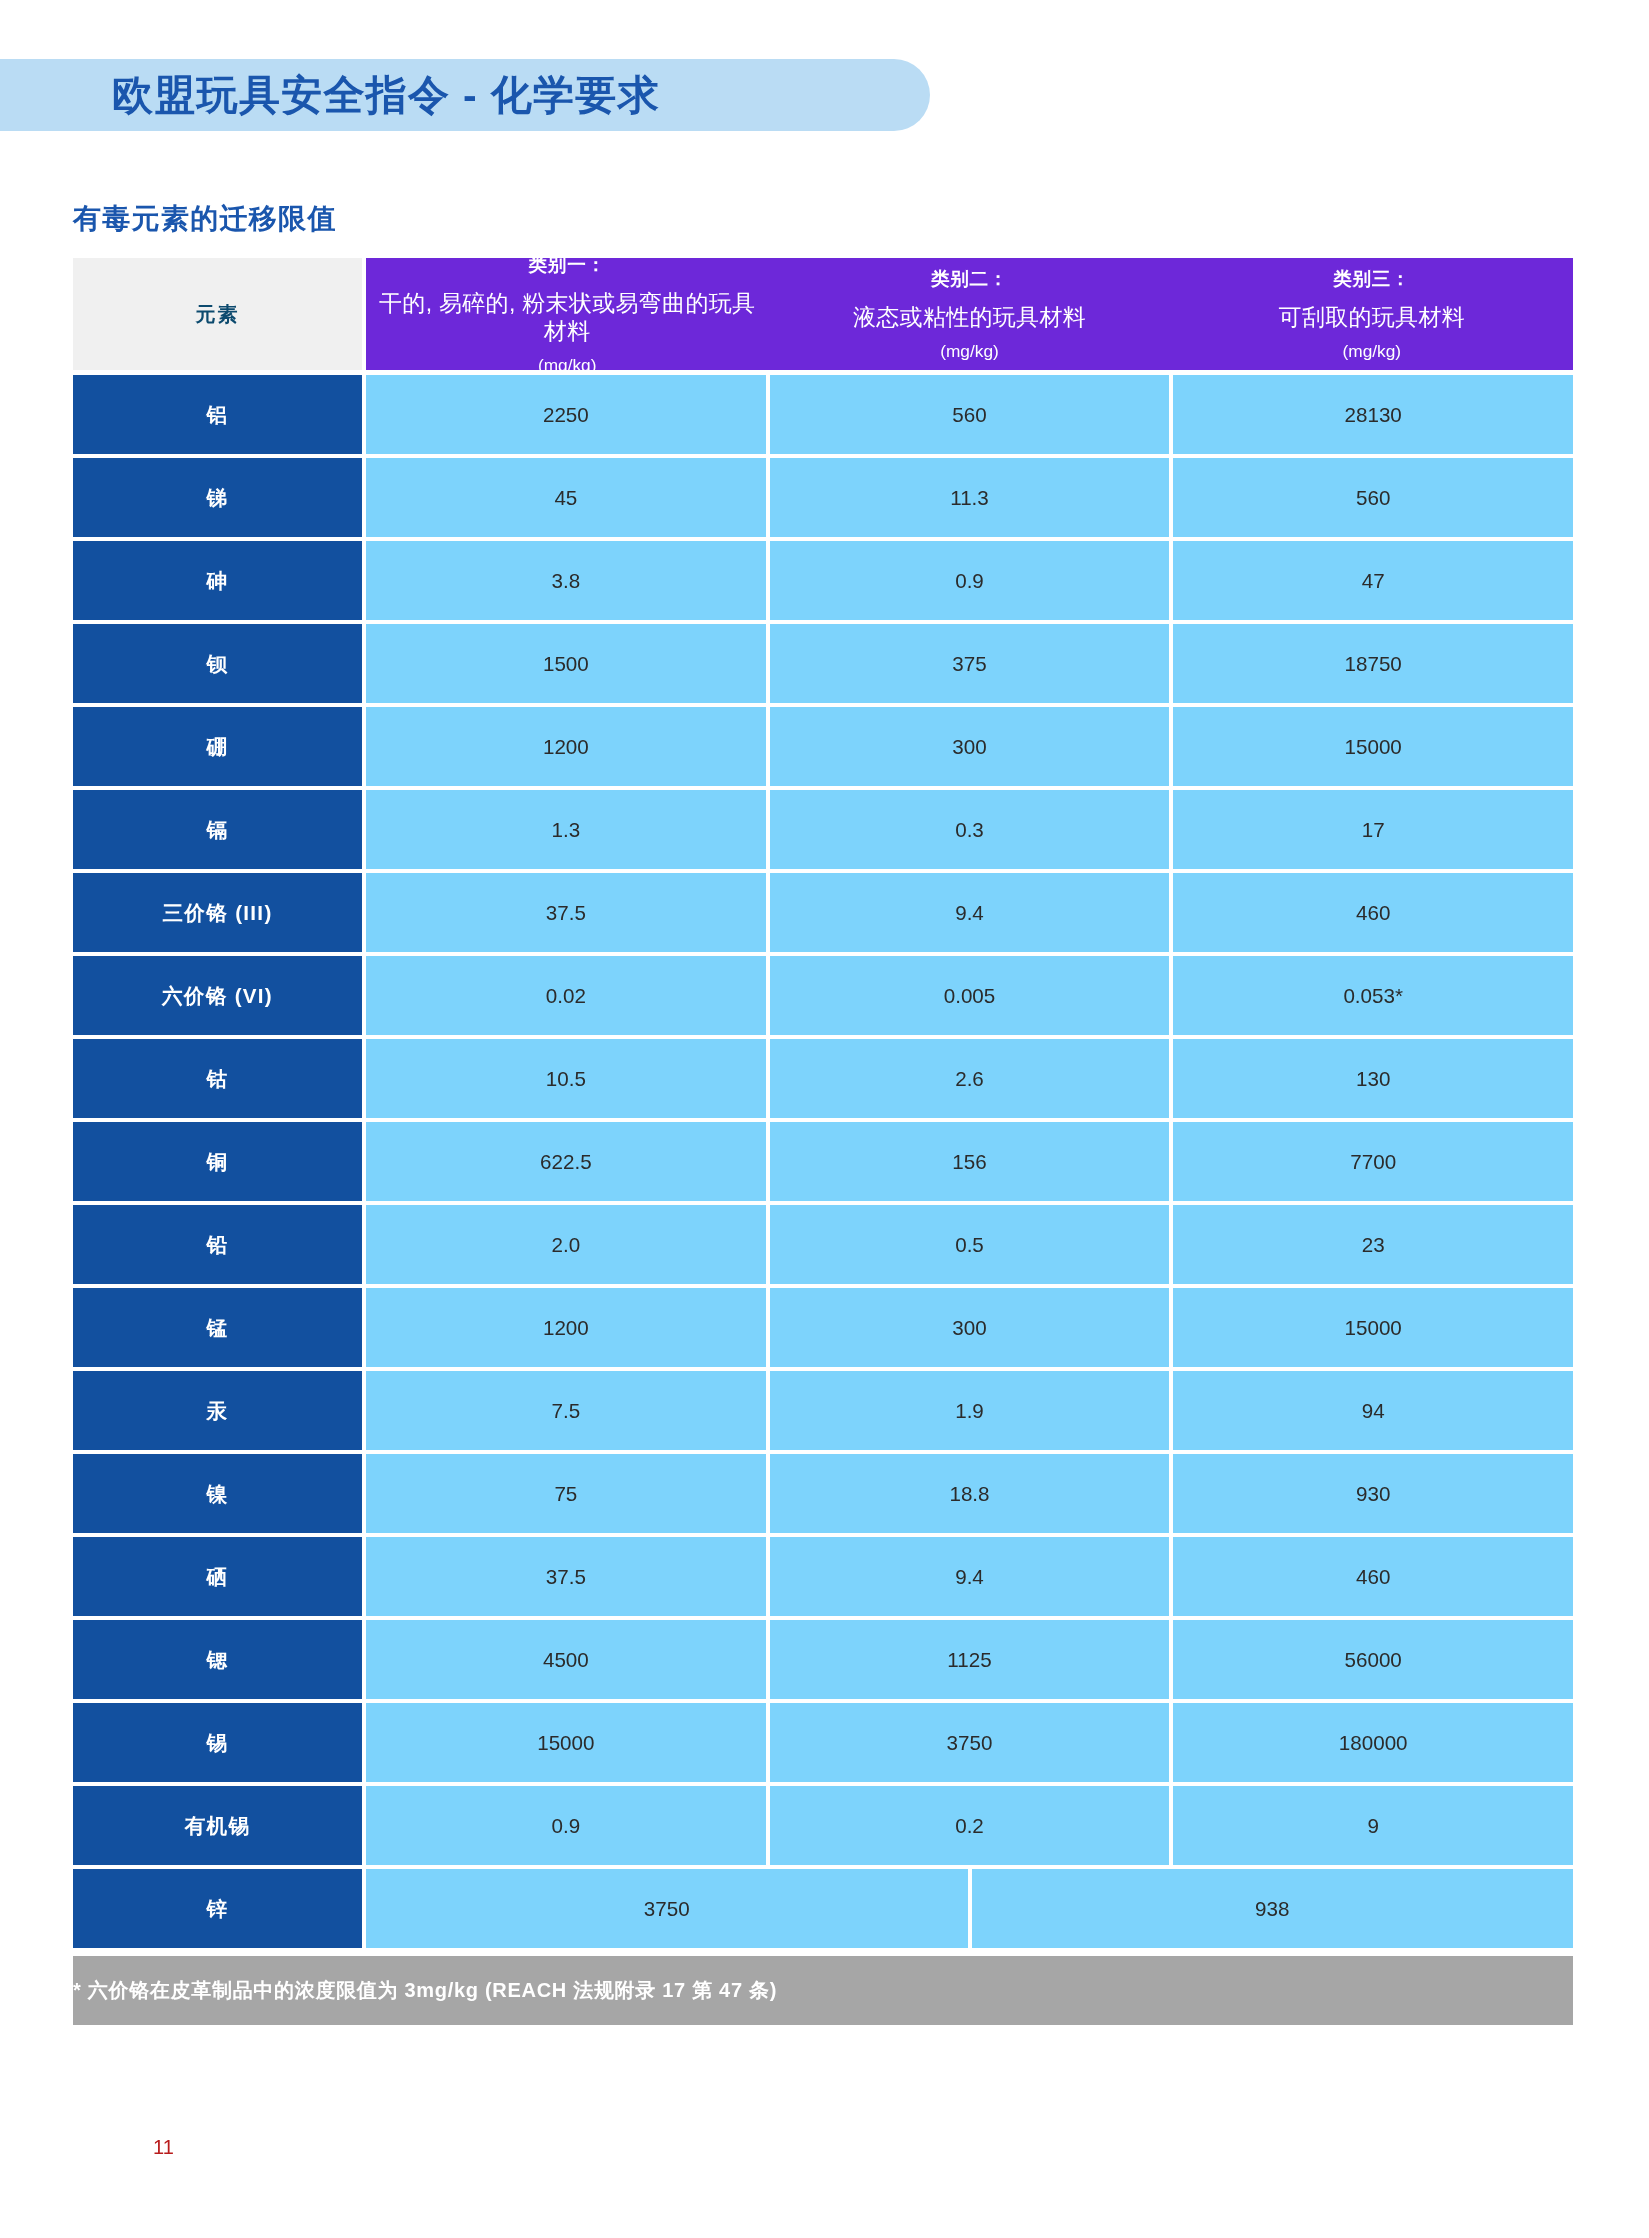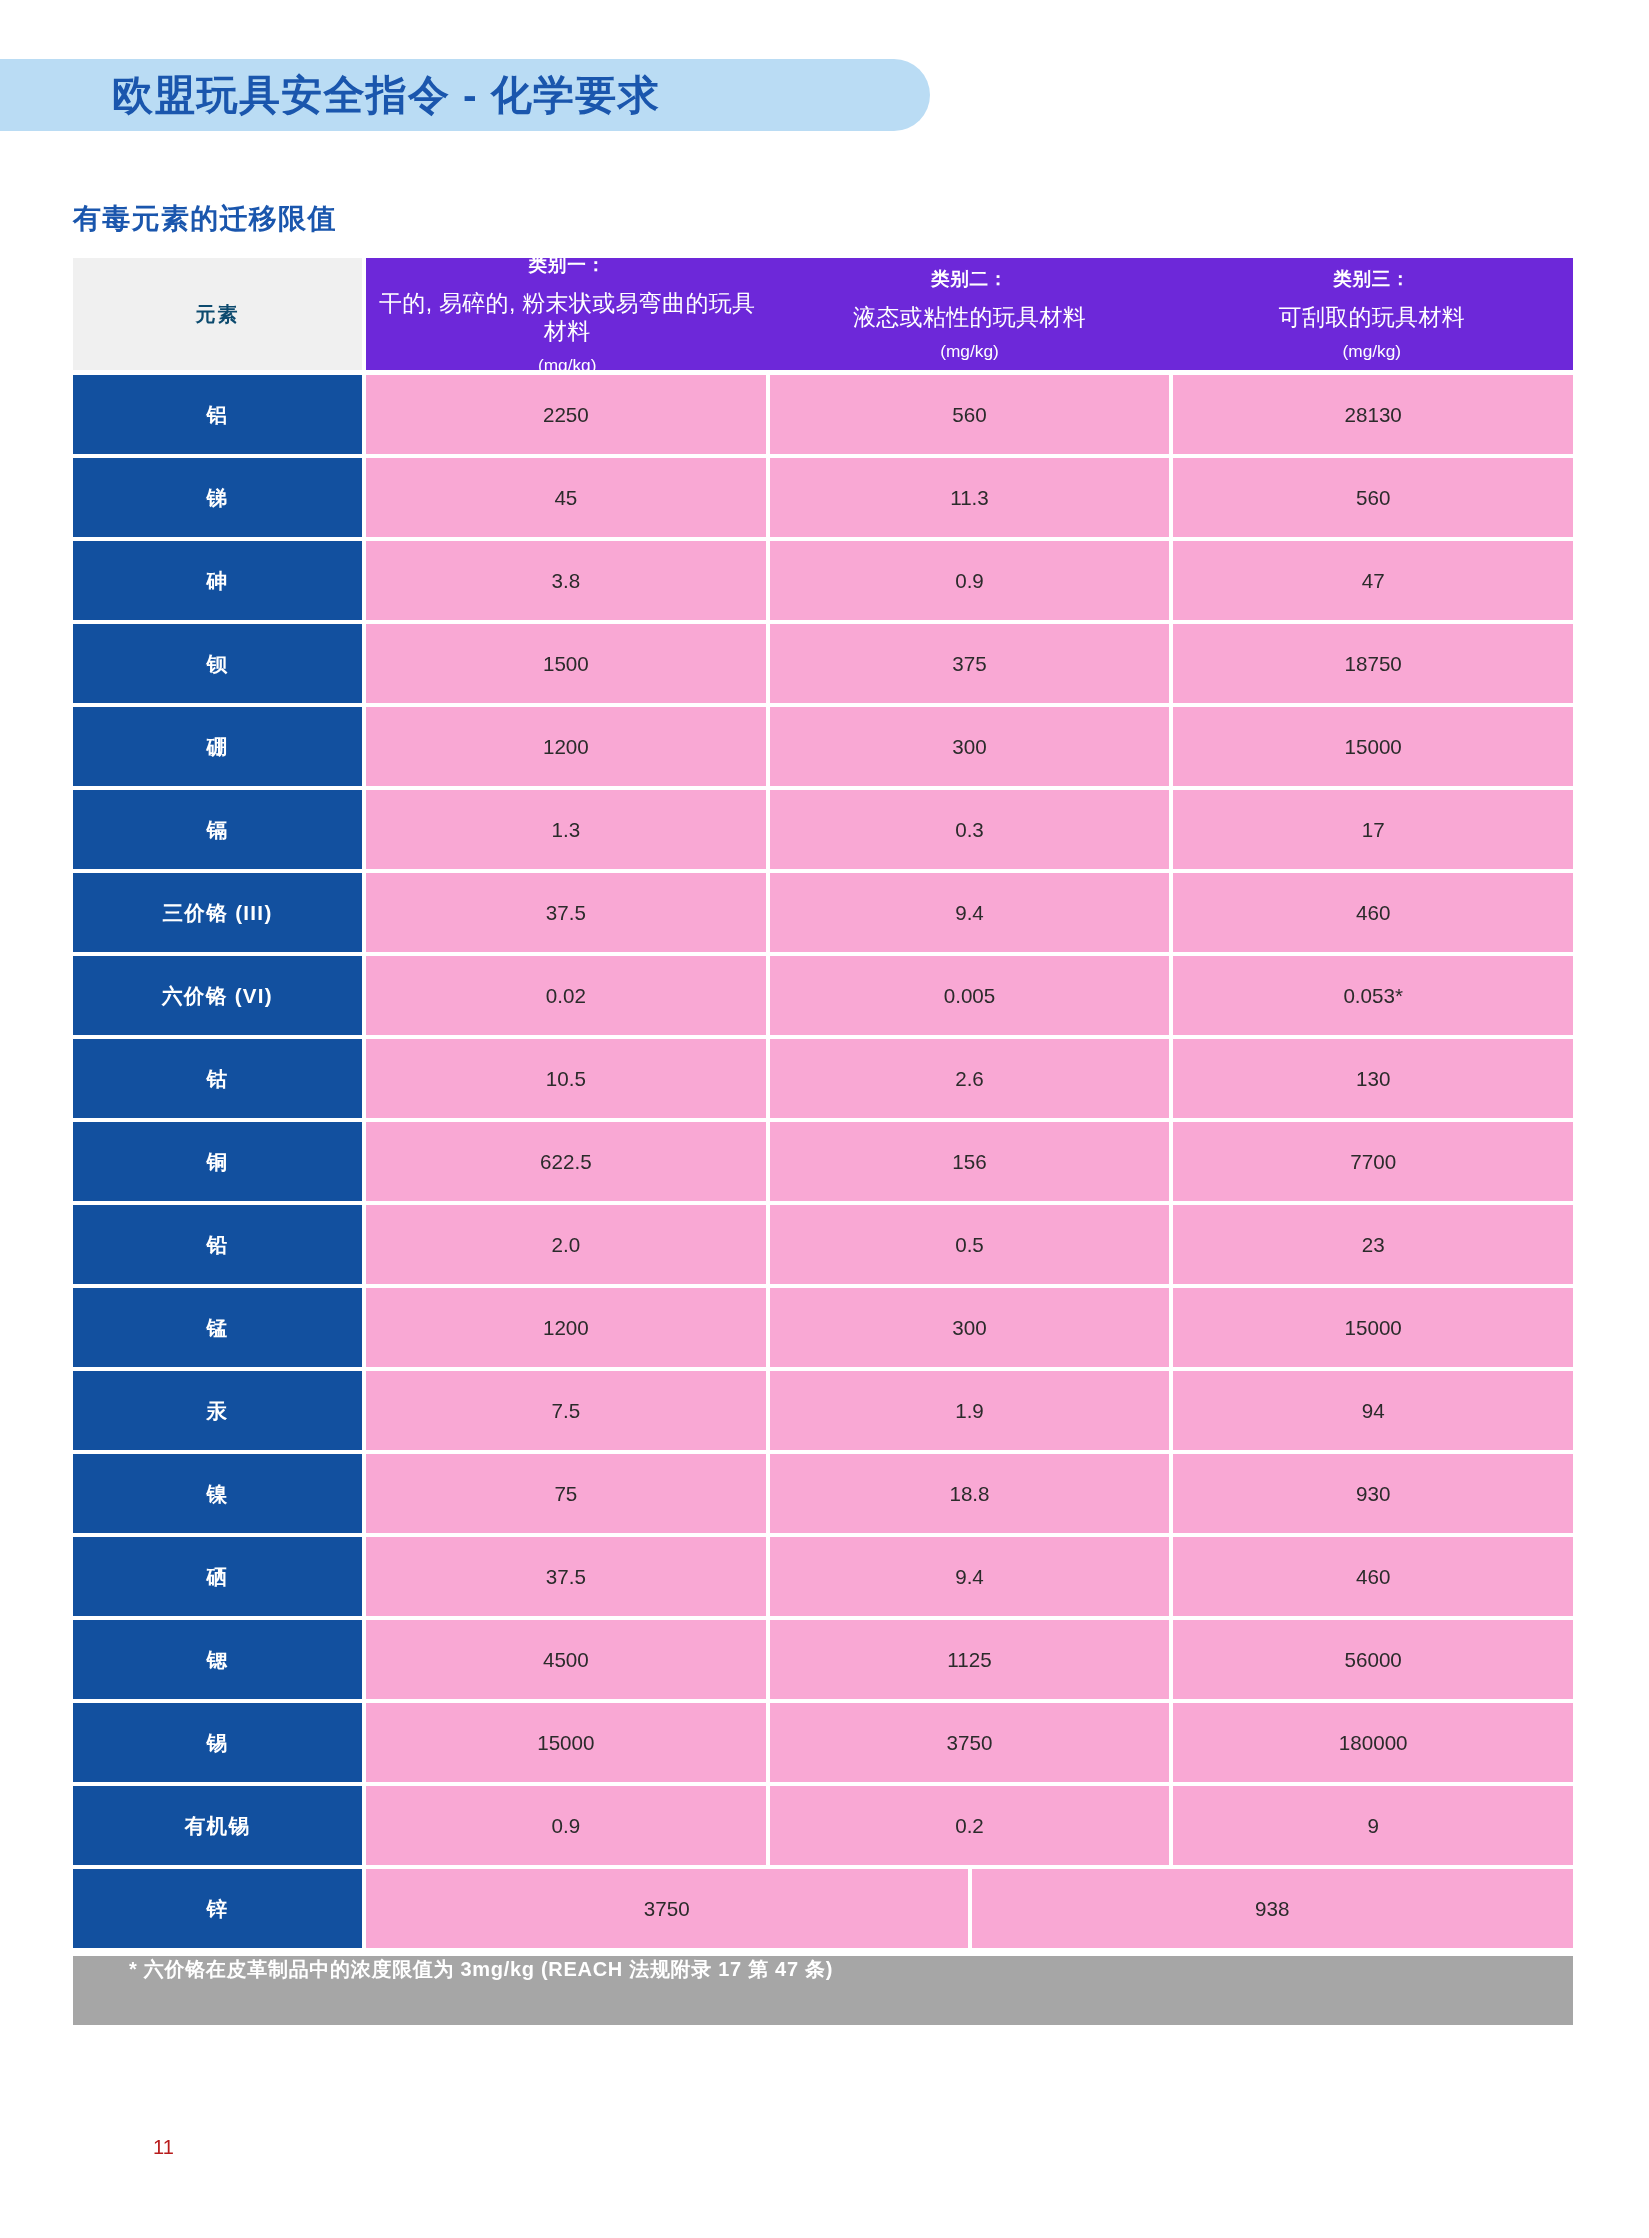--- a/index.html
+++ b/index.html
@@ -131,35 +131,35 @@
   
   .data-row { height: 79px; }
   .data-row .c-element {
     background: #12509f;
     color: #ffffff;
     font-size: 20.6px;
     font-weight: 700;
     letter-spacing: 1.3px;
   }
   .data-row .c-val {
-    background: #f9a8d4;
+    background: #7dd3fc;
     color: #2b2b2b;
     font-size: 20.6px;
     font-weight: 400;
   }
 
   
   #footnote-bar {
     margin-top: 8px;
     width: 100%;
     height: 69px;
     background: #a6a6a6;
     display: flex;
+    align-items: center;
     box-sizing: border-box;
-    padding-left: 56px;
   }
   #footnote-bar .fn-text {
     color: #ffffff;
     font-size: 20px;
     font-weight: 700;
     letter-spacing: 0.7px;
   }
 
   
   #page-number {

